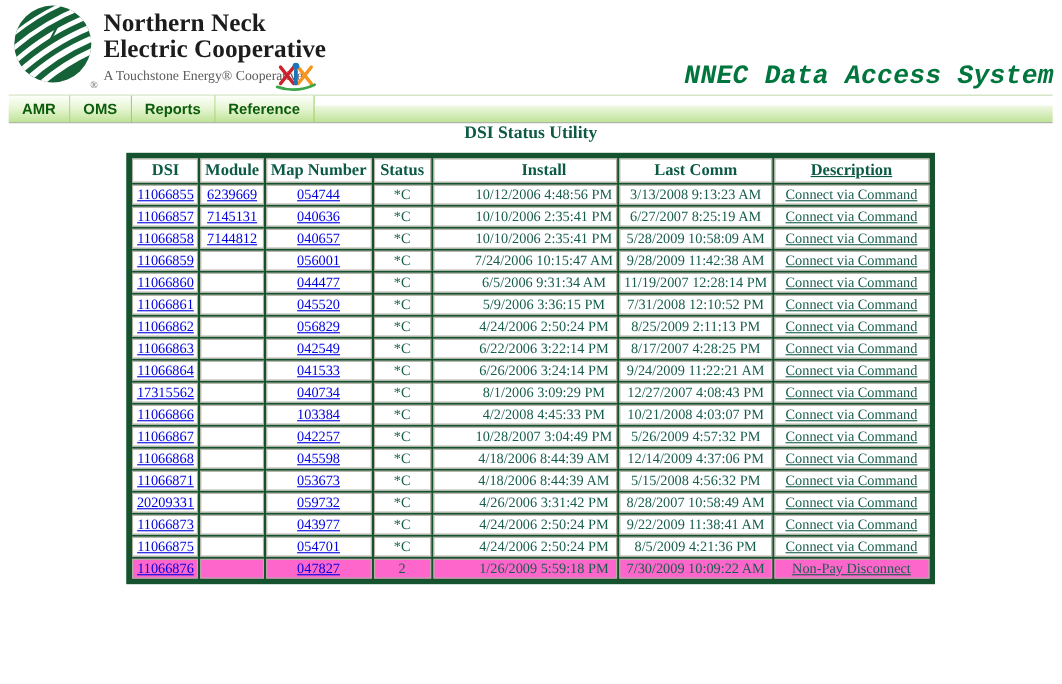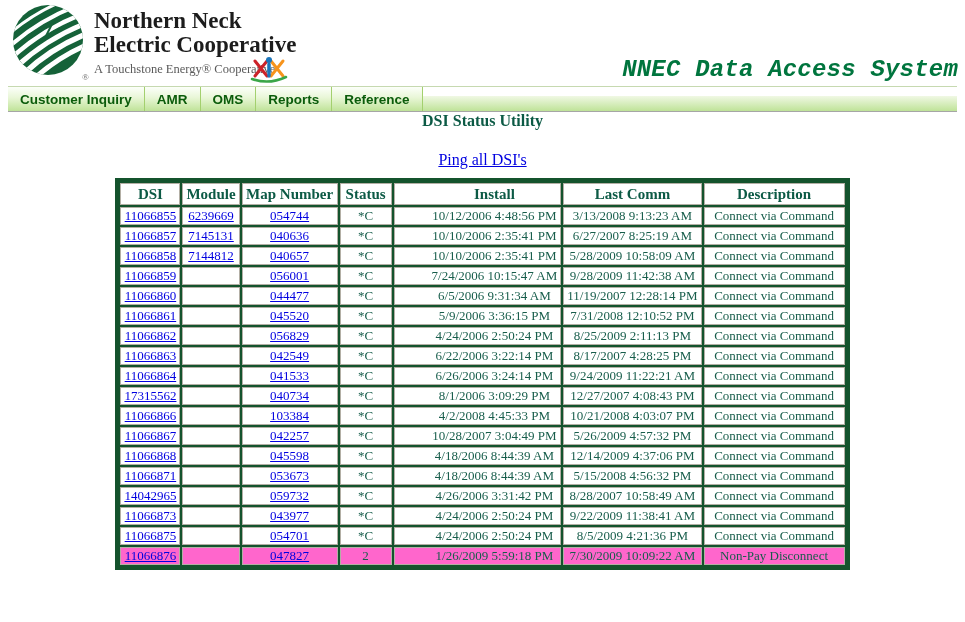--- a/index.html
+++ b/index.html
@@ -68,21 +68,21 @@
     height: 22px; white-space: nowrap;
   }
   td { font-size: 13px; color: #175d4b; height: 17px; white-space: nowrap; }
   td a.lnk { font-size: 13px; }
   th.c1, td.c1 { width: 55px; }
   th.c2, td.c2 { width: 53px; }
   th.c3, td.c3 { width: 96px; }
   th.c4, td.c4 { width: 52px; }
   th.c5, td.c5 { width: 126px; padding-left: 37px; }
   th.c6, td.c6 { width: 130px; }
-  th.c7, td.c7 { width: 141px; }
+  th.c7, td.c7 { width: 141px; text-decoration: underline; }
   tr.hl td { background: #ff66cc; }
 </style>
 </head>
 <body>
 
 <div class="header">
   <svg class="logo-svg" width="300" height="82" viewBox="0 0 300 82">
     <defs>
       <clipPath id="circClip">
           <circle cx="40" cy="38" r="35"></circle>
@@ -111,34 +111,30 @@
       <path d="M261 62 L261 74" stroke="#1b75bb" stroke-width="3.5"></path>
       <path d="M244 77 Q 261 83 278 75" stroke="#3aa648" stroke-width="2.5"></path>
     </g>
   </svg>
   <div class="app-title">NNEC Data Access System</div>
 </div>
 
 <div class="menubar">
   <div class="menubar-strip"></div>
   <div class="menu-items">
-    <div class="menu-item">Customer Inquiry</div>
     <div class="menu-item">AMR</div>
     <div class="menu-item">OMS</div>
     <div class="menu-item">Reports</div>
     <div class="menu-item">Reference</div>
   </div>
 </div>
 
 <div class="content">
   <div class="page-title">DSI Status Utility</div>
 
-  <div class="ping-row">
-    <a href="#" class="lnk">Ping all DSI's</a>
-  </div>
 
   <table class="dsi">
     <thead>
       <tr>
         <th class="c1">DSI</th>
         <th class="c2">Module</th>
         <th class="c3">Map Number</th>
         <th class="c4">Status</th>
         <th class="c5">Install</th>
         <th class="c6">Last Comm</th>
@@ -351,21 +347,21 @@
     <td class="c3">
       <a href="#" class="lnk">053673</a>
     </td>
     <td class="c4">*C</td>
     <td class="c5">4/18/2006 8:44:39 AM</td>
     <td class="c6">5/15/2008 4:56:32 PM</td>
     <td class="c7">Connect via Command</td>
   </tr>
         <tr class="data-row">
     <td class="c1">
-      <a href="#" class="lnk">14042965</a>
+      <a href="#" class="lnk">20209331</a>
     </td>
     <td class="c2">
       <a class="lnk"></a>
     </td>
     <td class="c3">
       <a href="#" class="lnk">059732</a>
     </td>
     <td class="c4">*C</td>
     <td class="c5">4/26/2006 3:31:42 PM</td>
     <td class="c6">8/28/2007 10:58:49 AM</td>

